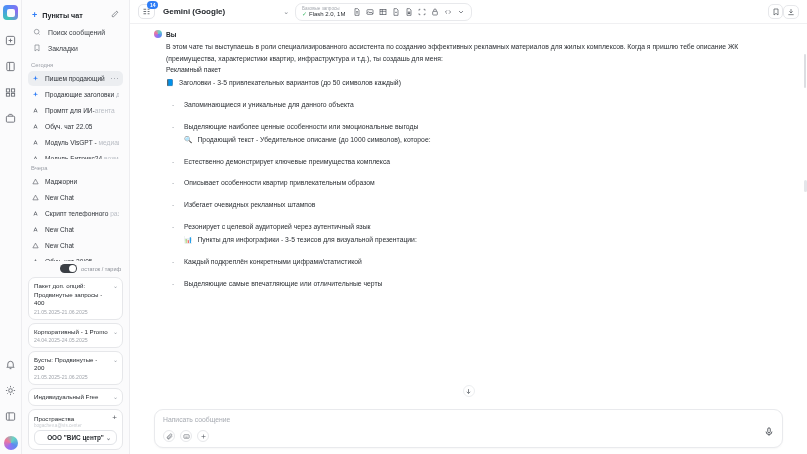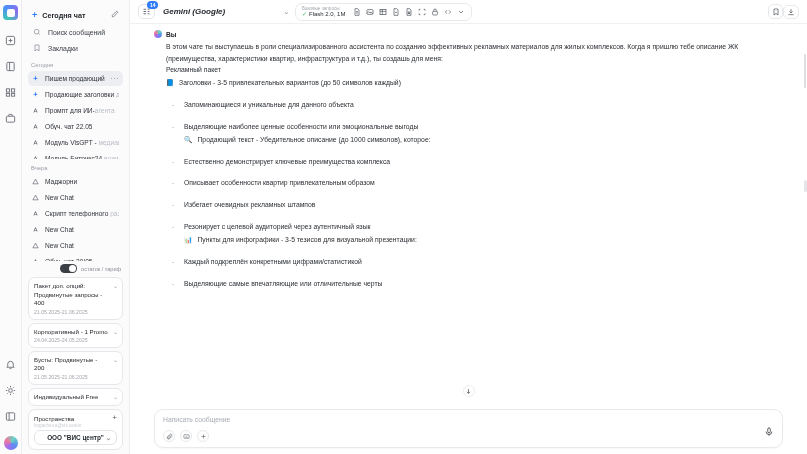--- a/index.html
+++ b/index.html
@@ -137,21 +137,20 @@
   }
   .badge {
     position: absolute; top: -4px; right: -4px;
     background: #2f7df6; color: #fff; border-radius: 99px;
     font-size: 5px; line-height: 1; padding: 1.5px 2.5px; font-weight: bold;
   }
   .model-select {
     display: flex; align-items: center; gap: 4px;
     min-width: 128px; font-size: 8px; font-weight: bold; color: #1d2126;
     padding-left: 2px;
-    font-style: italic;
   }
   .model-select .chev { margin-left: auto; color: #80858d; font-size: 7px; font-weight: normal; }
   .tools {
     display: flex; align-items: center; gap: 5px;
     border: 1px solid #e8e9ec; border-radius: 7px;
     padding: 2px 6px; height: 18px;
   }
   .tools-meta { display: flex; flex-direction: column; line-height: 1.1; margin-right: 3px; }
   .tools-meta .cap { font-size: 4.6px; color: #a6aab1; }
   .tools-meta .val { font-size: 6px; color: #2a2e33; display: flex; align-items: center; gap: 2px; }
@@ -285,21 +284,21 @@
           </svg>
       </div>
       <div class="avatar-rail"></div>
     </div>
   </div>
 
   <div class="sidebar">
     <div class="sb-top">
       <div class="sb-newchat">
         <span class="plus">+</span>
-        <span>Сегодня чат</span>
+        <span>Пункты чат</span>
         <span class="edit">
           <svg width="8" height="8" viewBox="0 0 24 24" fill="none" stroke="currentColor" stroke-width="2">
               <path d="M4 20h4l11-11a2.8 2.8 0 10-4-4L4 16v4z"></path>
             </svg>
         </span>
       </div>
       <div class="sb-row">
         <span class="ico">
           <svg width="8" height="8" viewBox="0 0 24 24" fill="none" stroke="currentColor" stroke-width="2">
               <circle cx="11" cy="11" r="7"></circle>

